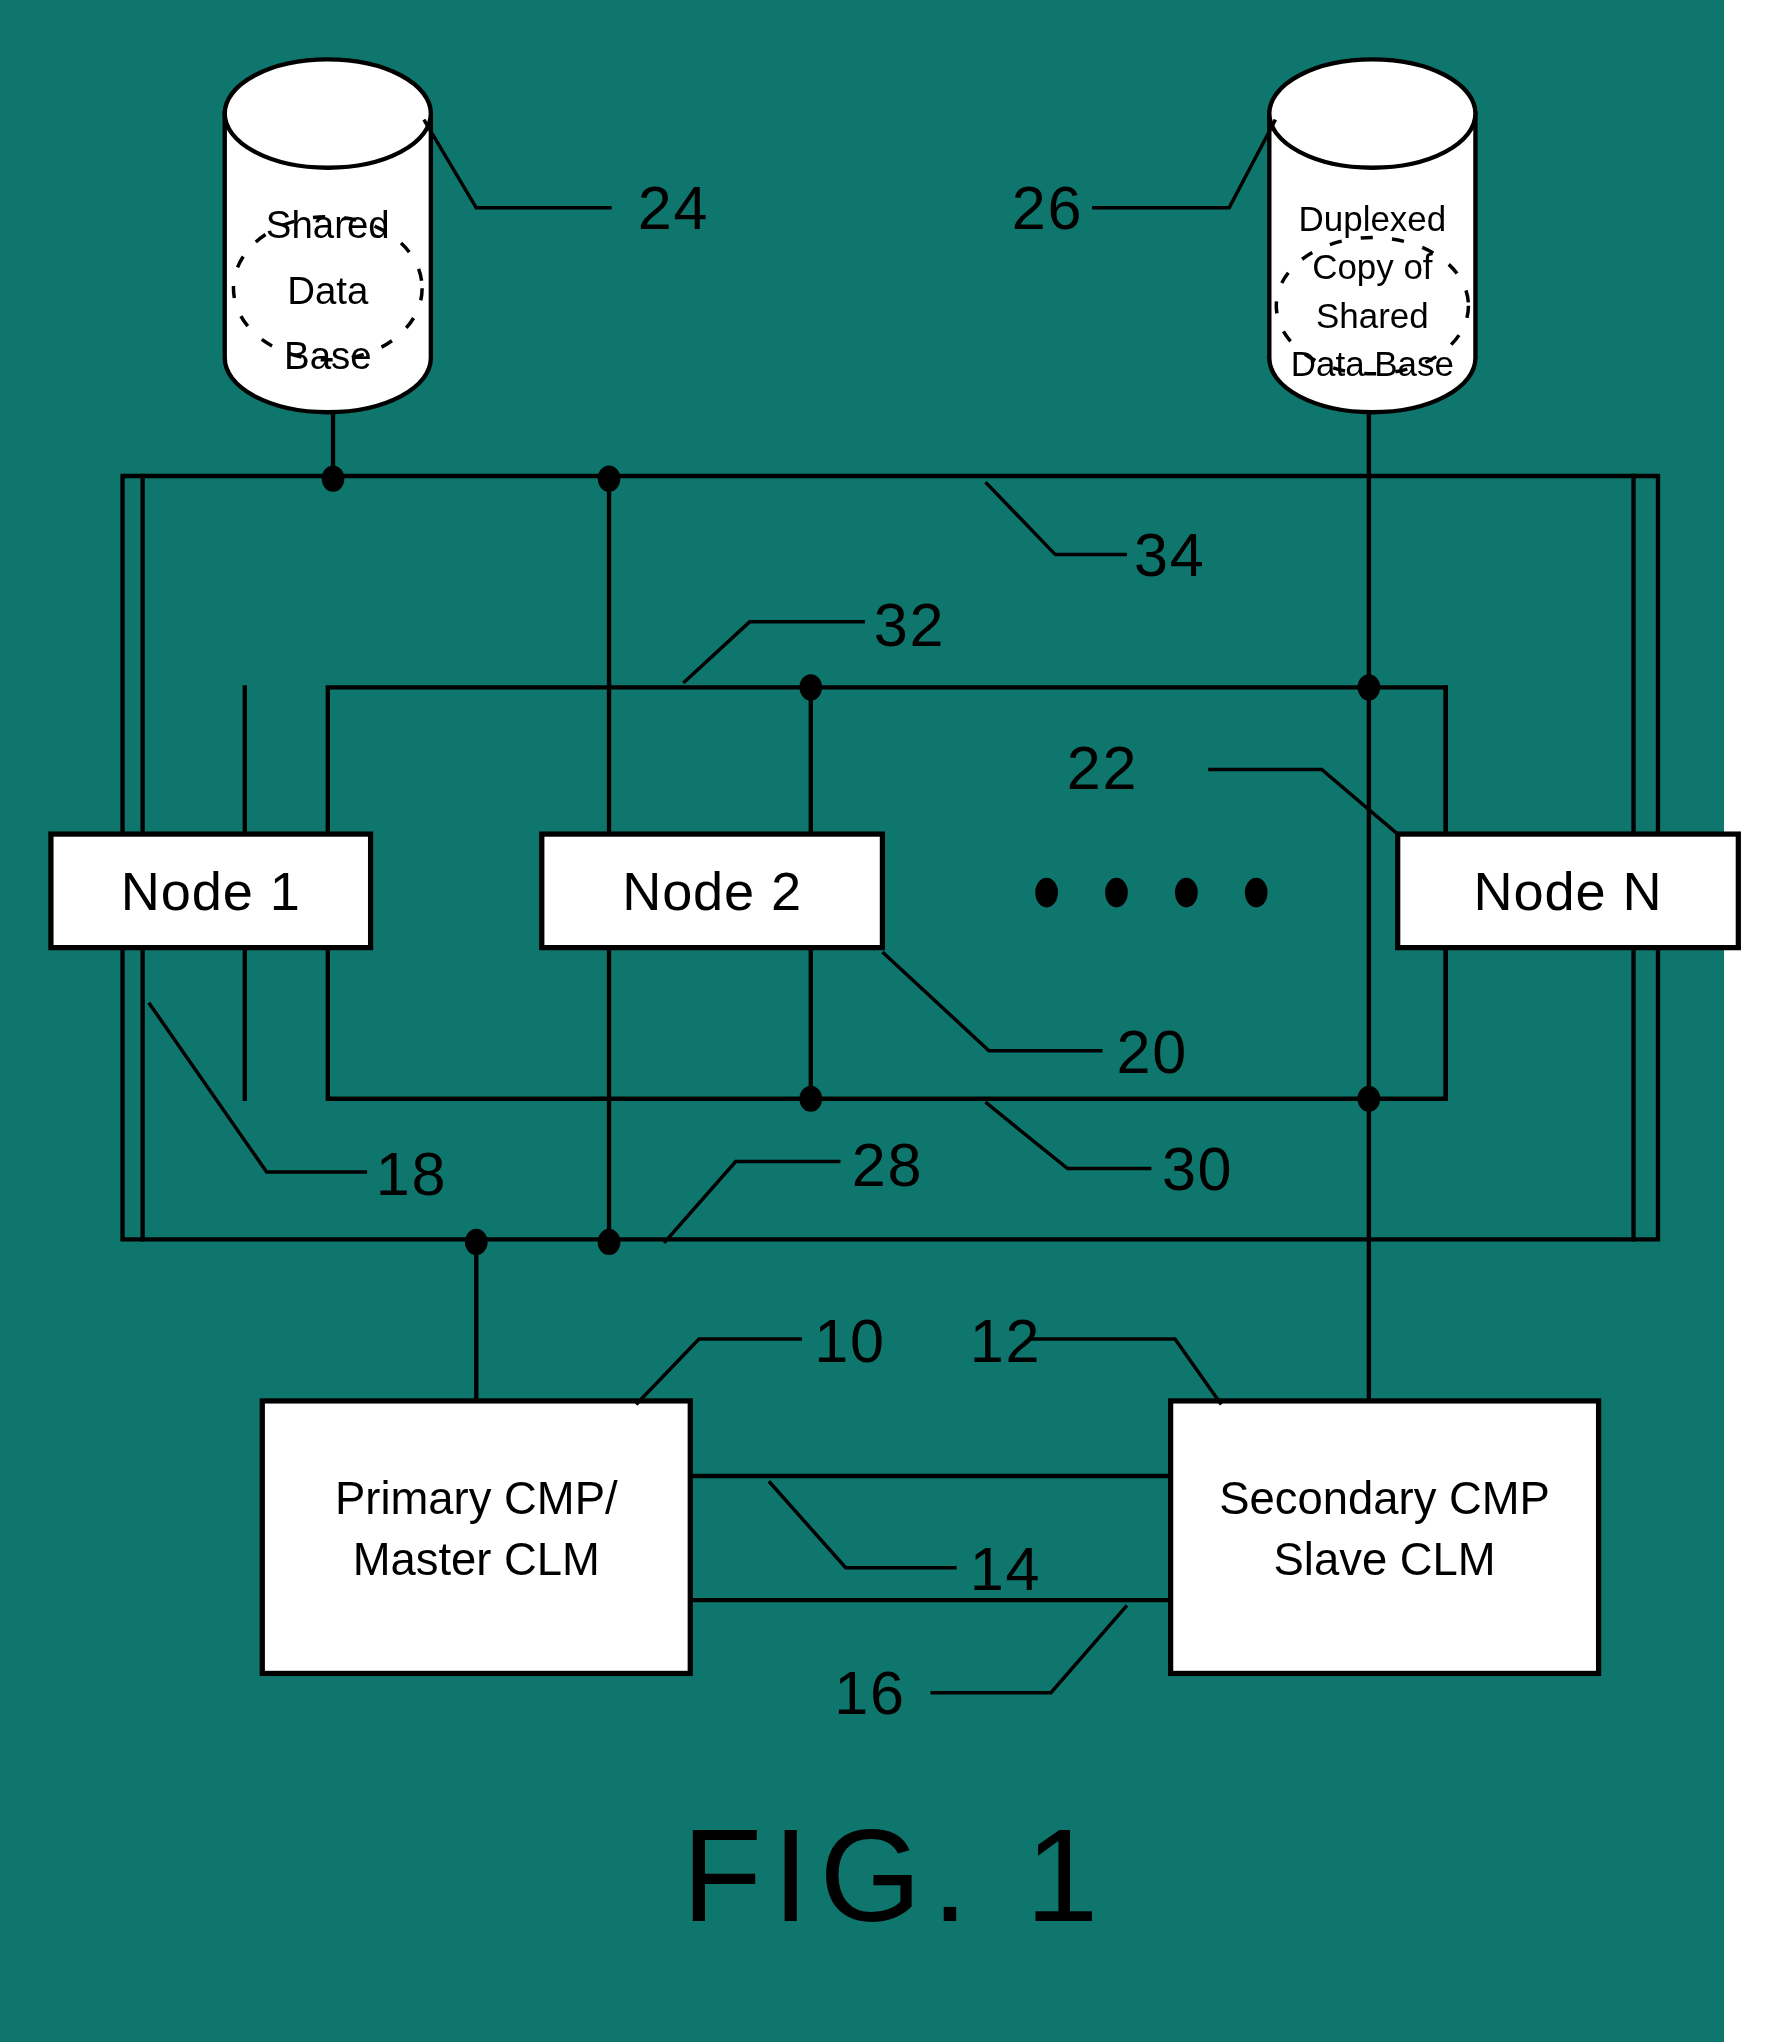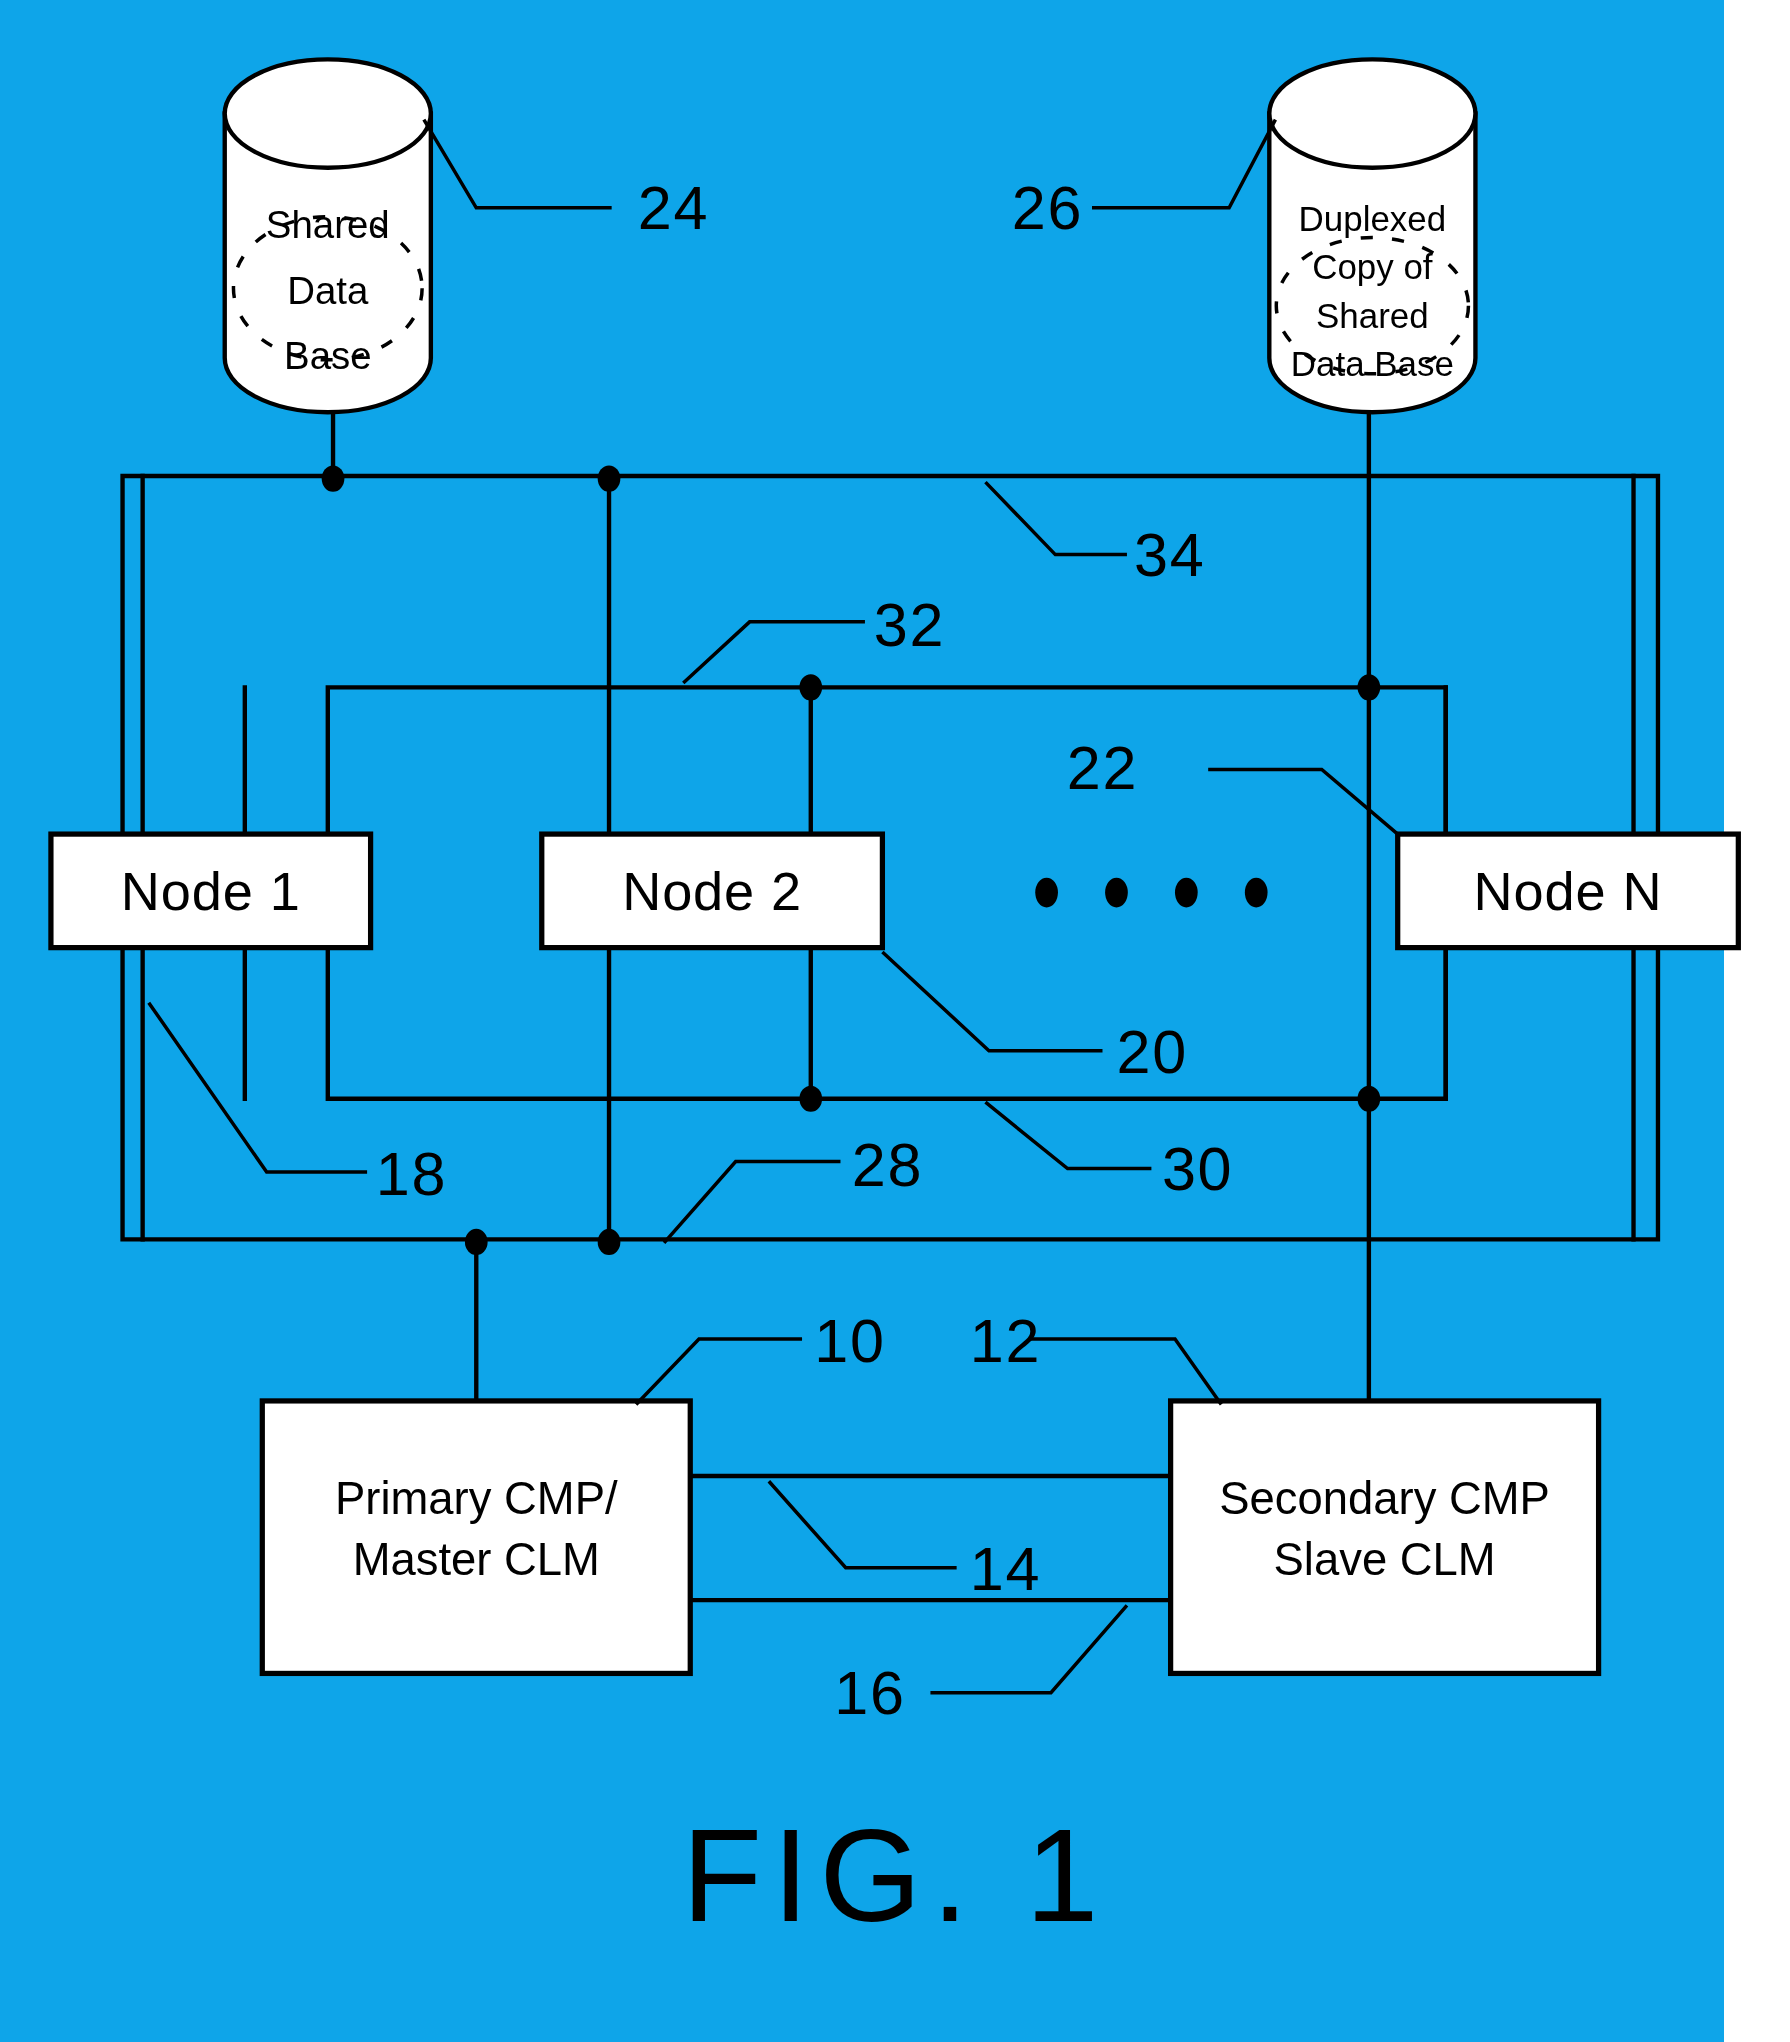--- a/index.html
+++ b/index.html
@@ -11,21 +11,21 @@
     width: 1791px;
     height: 2042px;
     font-family: "Liberation Sans", sans-serif;
     color: #000000;
     overflow: hidden;
   }
   #figure-root {
     position: relative;
     width: 1724px;
     height: 2042px;
-    background: #0ea5e9;
+    background: #0f766e;
   }
   svg#figure-svg {
     display: block;
     width: 1791px;
     height: 2042px;
   }
   .stroke {
     fill: none;
     stroke: #000000;
     stroke-width: 5;

